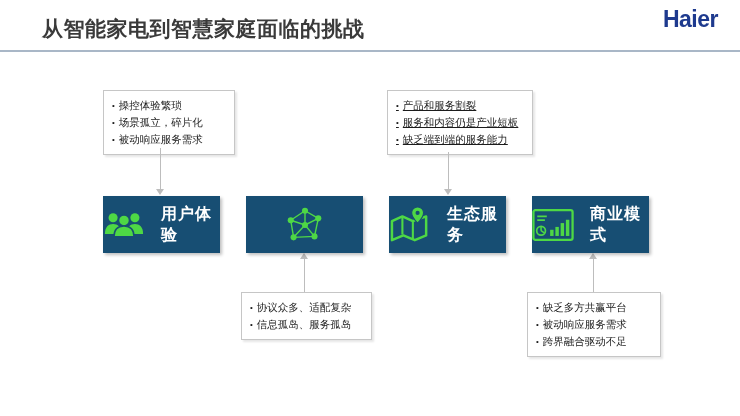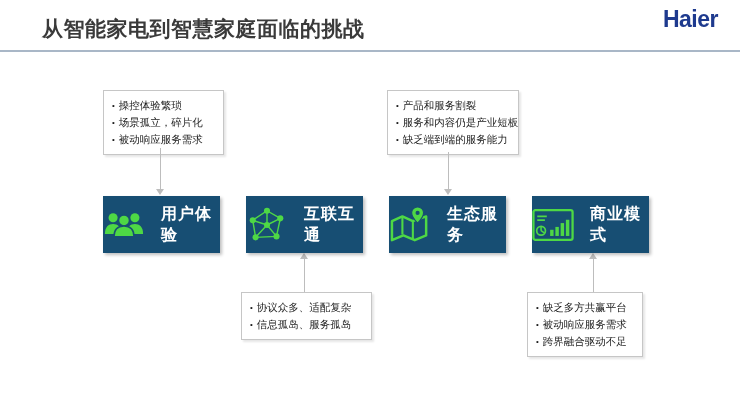--- a/index.html
+++ b/index.html
@@ -9,24 +9,24 @@
   
   .title{position:absolute;left:42px;top:15px;font-size:21px;font-weight:700;color:#3a3a3a;letter-spacing:.5px;}
   .logo{position:absolute;right:22px;top:6px;font-size:23px;font-weight:700;color:#1e3a8e;letter-spacing:-.5px;}
   .divider{position:absolute;left:0;top:50px;width:740px;height:2px;background:#a9b7c7;}
 
   
   .callout{position:absolute;box-sizing:border-box;background:#fff;border:1px solid #c6c6c6;
            box-shadow:1.5px 1.5px 2px rgba(0,0,0,.10);padding:6px 8px;font-size:10.5px;color:#1c1c1c;}
   .callout .bullet{line-height:17px;white-space:nowrap;}
   .callout .bullet::before{content:"•";font-size:8px;margin-right:4px;vertical-align:1px;color:#1c1c1c;}
-  .c1{left:103px;top:90px;width:121px;}
-  .c2{left:387px;top:90px;width:132px;}
+  .c1{left:103px;top:90px;width:132px;}
+  .c2{left:387px;top:90px;width:146px;text-decoration:underline;}
   .c3{left:241px;top:292px;width:131px;}
-  .c4{left:527px;top:292px;width:116px;}
+  .c4{left:527px;top:292px;width:134px;}
 
   
   .pillar{position:absolute;top:196px;width:117px;height:57px;background:#174e73;
           display:flex;align-items:center;justify-content:center;gap:16px;
           box-shadow:2px 2px 3px rgba(0,0,0,.25);}
   .p1{left:103px}.p2{left:246px}.p3{left:389px}.p4{left:532px}
   .pillar .label{color:#ffffff;font-size:16px;font-weight:700;letter-spacing:1px;}
   .pillar .icon{width:42px;height:40px;display:flex;align-items:center;justify-content:center;flex:none;}
   .pillar .icon svg{display:block;}
 
@@ -113,21 +113,20 @@
         <g fill="#4ed845">
           <circle cx="20" cy="5" r="3.2"></circle>
           <circle cx="34" cy="13" r="3.2"></circle>
           <circle cx="30" cy="32" r="3.2"></circle>
           <circle cx="8" cy="33" r="3.2"></circle>
           <circle cx="5" cy="15" r="3.2"></circle>
           <circle cx="20" cy="20" r="3.2"></circle>
         </g>
       </svg>
     </span>
-    <span class="label">互联互通</span>
   </div>
 
   <div class="pillar p3">
     <span class="icon">
       <svg width="42" height="38" viewBox="0 0 44 40">
         <path d="M3 16 L14 11 L25 16 L39 11 L39 31 L27 36 L15 31 L3 36 Z" fill="none" stroke="#4ed845" stroke-width="2.6" stroke-linejoin="round"></path>
         <path d="M14 11 L14 30 M25 16 L25 35" fill="none" stroke="#4ed845" stroke-width="2.2"></path>
         <path d="M30 1 c3.6 0 6.3 2.7 6.3 6.2 c0 4.5 -6.3 10.8 -6.3 10.8 s-6.3 -6.3 -6.3 -10.8 C23.7 3.7 26.4 1 30 1 z" fill="#4ed845" stroke="#174e73" stroke-width="1.2"></path>
         <circle cx="30" cy="7.3" r="2.2" fill="#174e73"></circle>
       </svg>

